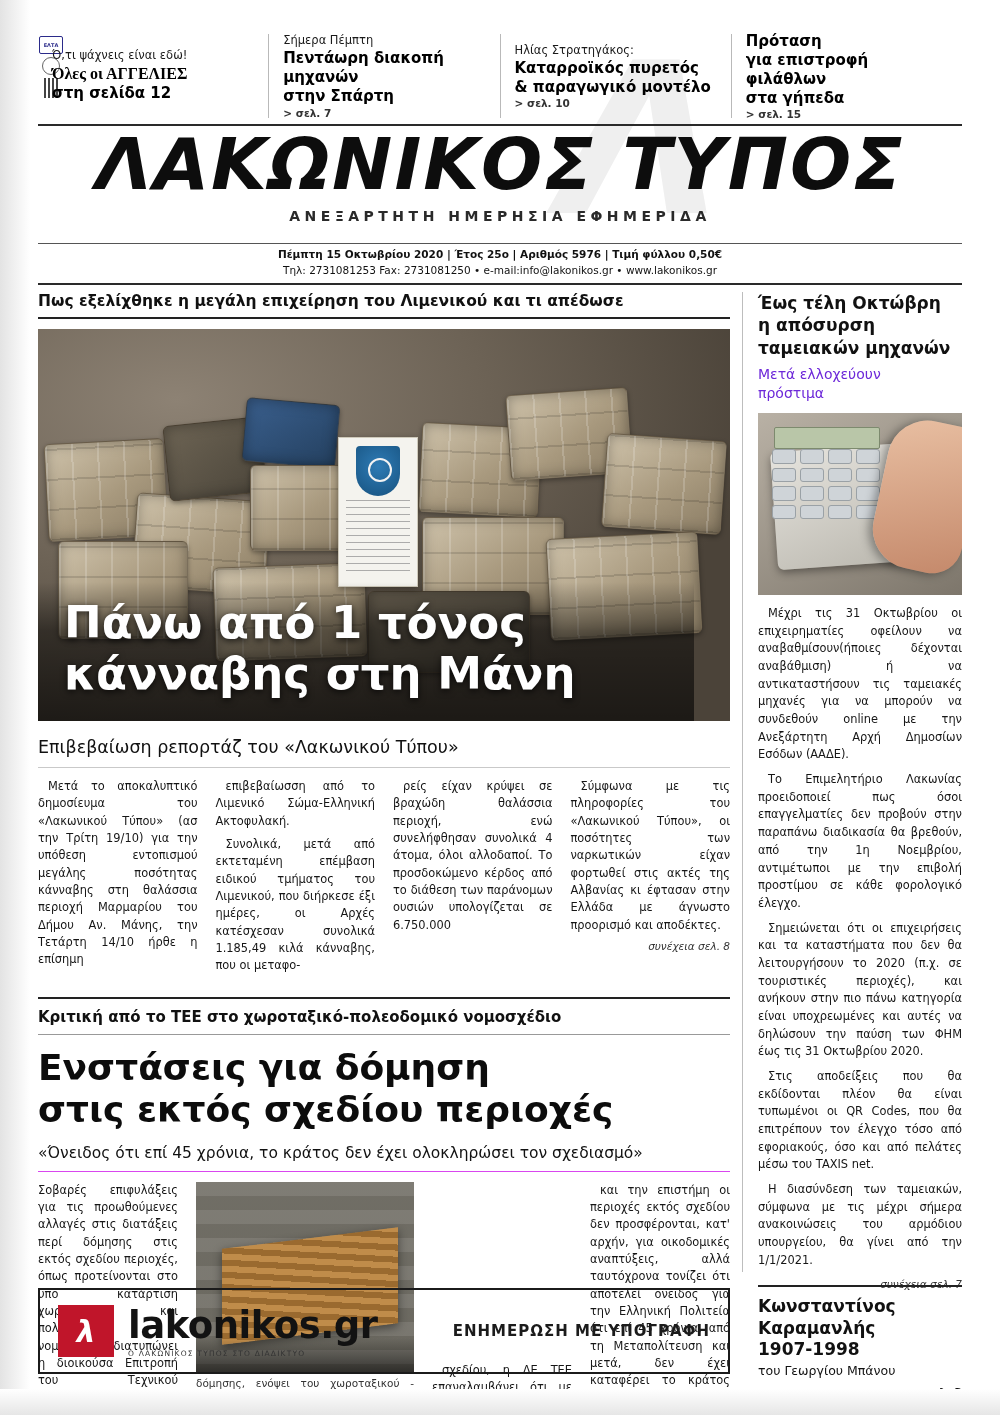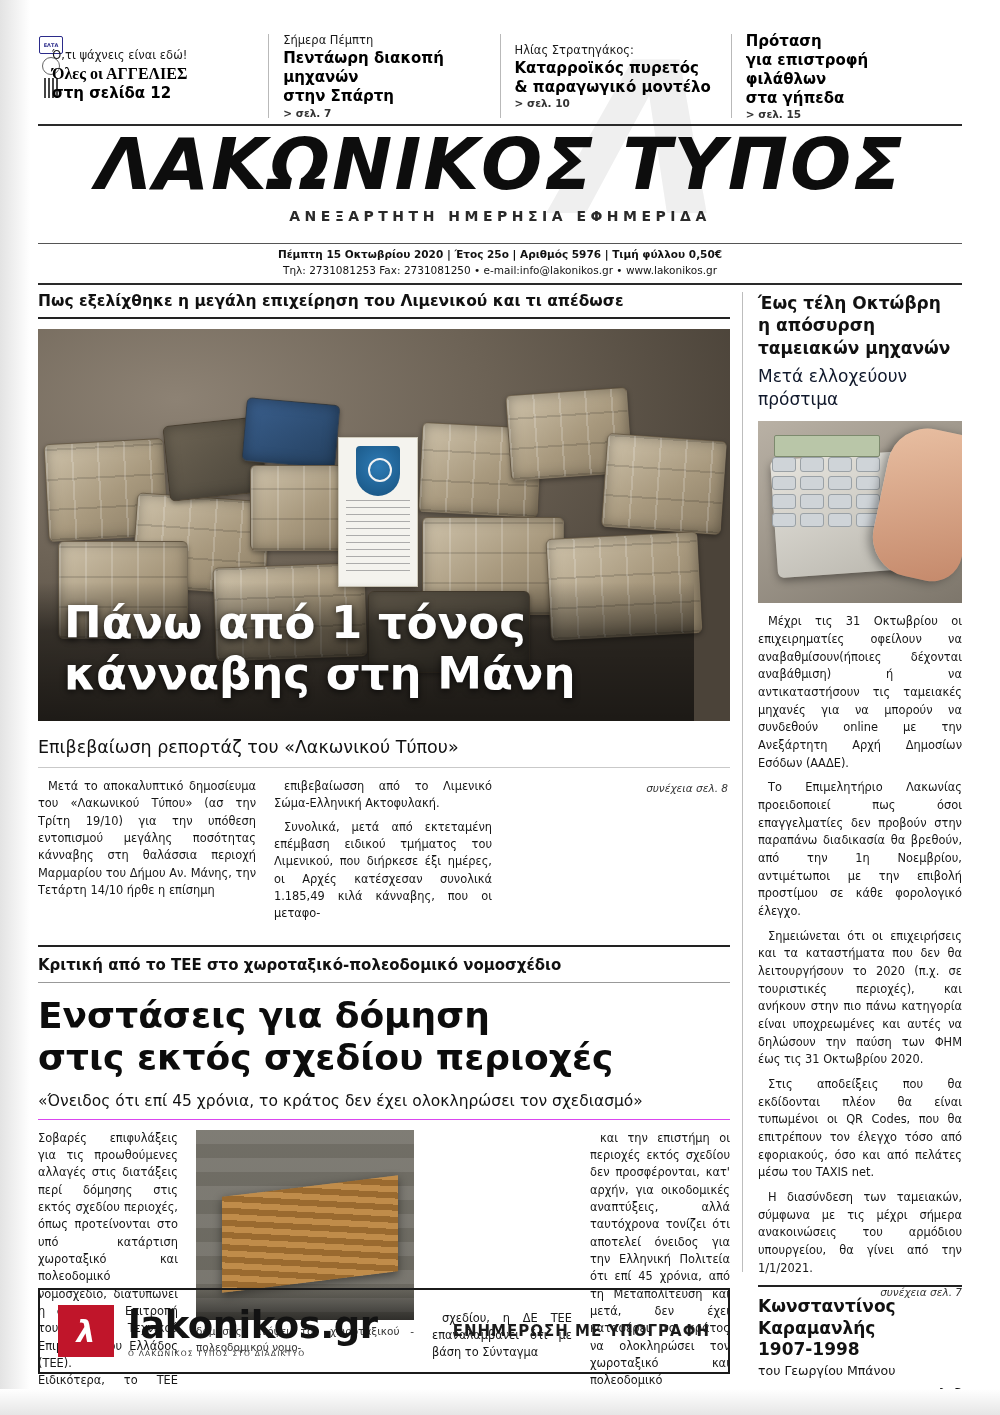--- a/index.html
+++ b/index.html
@@ -327,23 +327,23 @@
   .photo2cap { font-size: 10.5px; color:#333; margin-top:4px; }
 
   
   .rail-head {
     font-size: 17px;
     font-weight: bold;
     line-height: 1.32;
     color: #111;
   }
   .rail-sub {
-    font-size: 17px;
+    font-size: 14px;
     line-height: 1.35;
-    color: #0f172a;
+    color: #6d28d9;
     margin-top: 6px;
   }
   .rail-photo {
     width: 204px; height: 182px;
     margin-top: 10px;
     background: linear-gradient(150deg,#b9b1a5,#7d766b);
     position: relative;
     overflow: hidden;
   }
   .rail-photo .reg {
@@ -550,20 +550,28 @@
             <p>Μετά το αποκαλυπτικό δημοσίευμα του «Λακωνικού Τύπου» (ασ την Τρίτη 19/10) για την υπόθεση εντοπισμού μεγάλης ποσότητας κάνναβης στη θαλάσσια περιοχή Μαρμαρίου του Δήμου Αν. Μάνης, την Τετάρτη 14/10 ήρθε η επίσημη</p>
           </div>
       </div>
       <div class="col">
         <div class="bodytext">
           <p>επιβεβαίωσση από το Λιμενικό Σώμα-Ελληνική Ακτοφυλακή.</p>
           <p>Συνολικά, μετά από εκτεταμένη επέμβαση ειδικού τμήματος του Λιμενικού, που διήρκεσε έξι ημέρες, οι Αρχές κατέσχεσαν συνολικά 1.185,49 κιλά κάνναβης, που οι μεταφο-</p>
         </div>
       </div>
       <div class="col">
+        <div class="bodytext">
+            <p>ρείς είχαν κρύψει σε βραχώδη θαλάσσια περιοχή, ενώ συνελήφθησαν συνολικά 4 άτομα, όλοι αλλοδαποί. Το προσδοκώμενο κέρδος από το διάθεση των παράνομων ουσιών υπολογίζεται σε 6.750.000</p>
+          </div>
+      </div>
+      <div class="col">
+        <div class="bodytext">
+            <p>Σύμφωνα με τις πληροφορίες του «Λακωνικού Τύπου», οι ποσότητες των ναρκωτικών είχαν φορτωθεί στις ακτές της Αλβανίας κι έφτασαν στην Ελλάδα με άγνωστο προορισμό και αποδέκτες.</p>
+          </div>
         <div class="contd">συνέχεια σελ. 8</div>
       </div>
     </div>
 
     <div class="sec2">
       <div class="sec2-kicker">Κριτική από το ΤΕΕ στο χωροταξικό-πολεοδομικό νομοσχέδιο</div>
       <div class="sec2-head">
         <div>Ενστάσεις για δόμηση</div>
         <div>στις εκτός σχεδίου περιοχές</div>
       </div>

